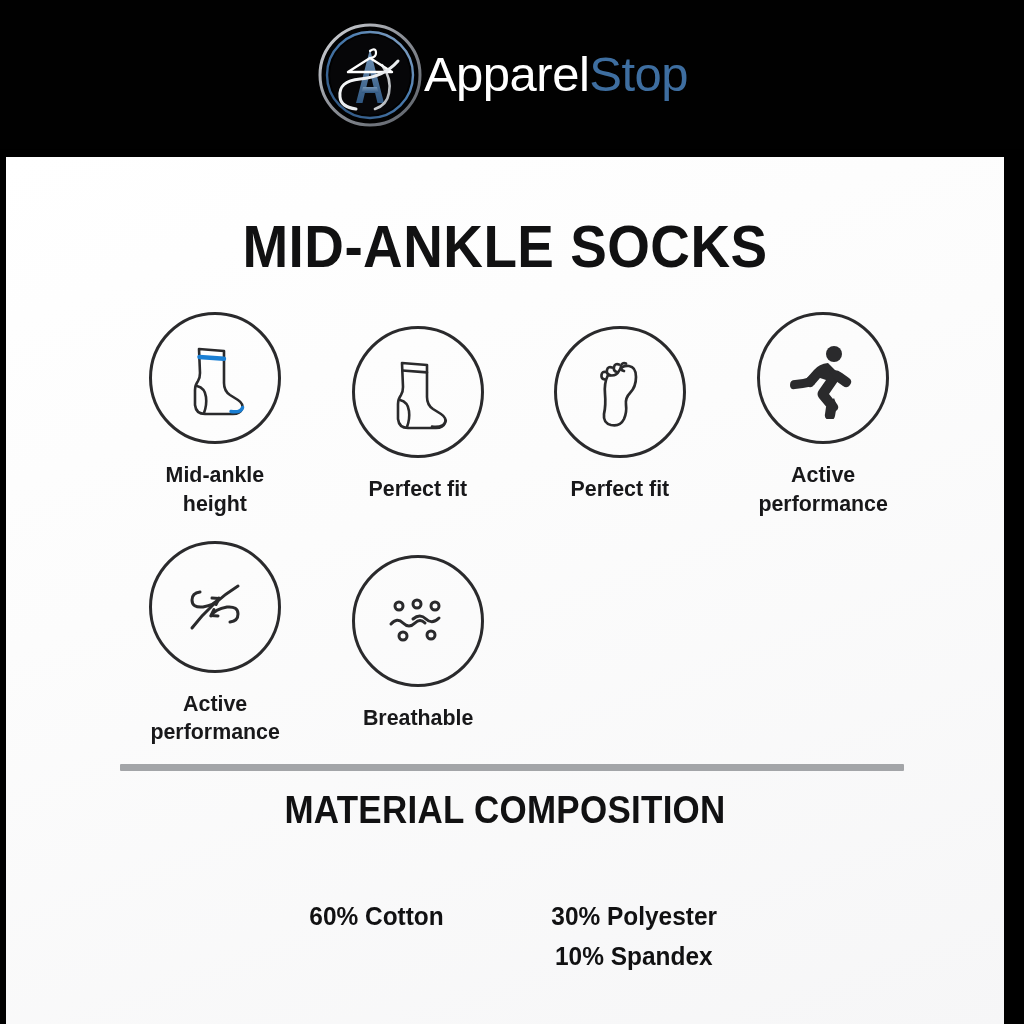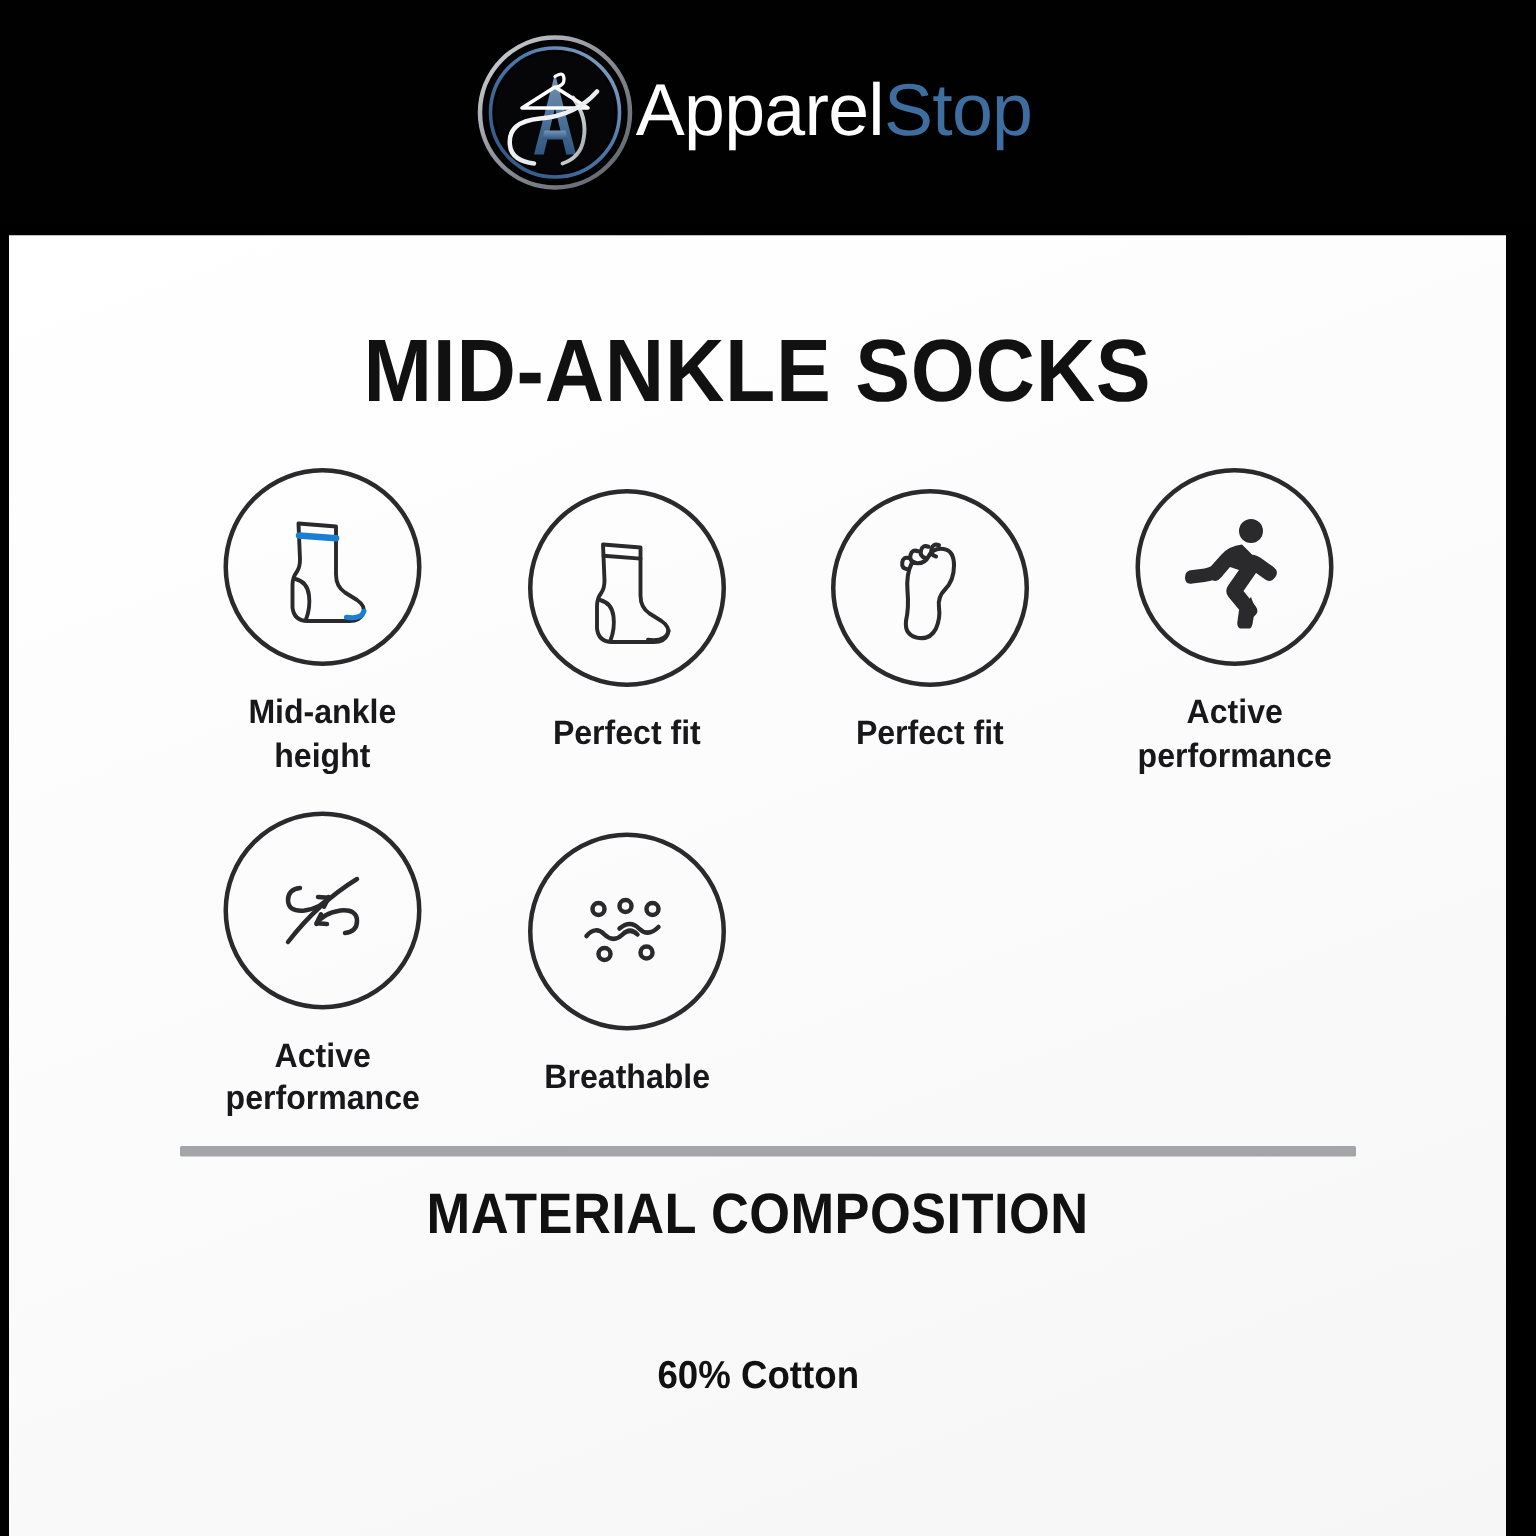--- a/index.html
+++ b/index.html
@@ -274,16 +274,20 @@
     </div>
 
     <div class="divider"></div>
 
     <div class="mat-title">MATERIAL COMPOSITION</div>
 
     <div class="mat-rows">
       <div class="mat-col left">
         <div class="mat-item">60% Cotton</div>
       </div>
+      <div class="mat-col right">
+        <div class="mat-item">30% Polyester</div>
+        <div class="mat-item">10% Spandex</div>
+      </div>
     </div>
 
   </div>
 </div>
 
 </body></html>

